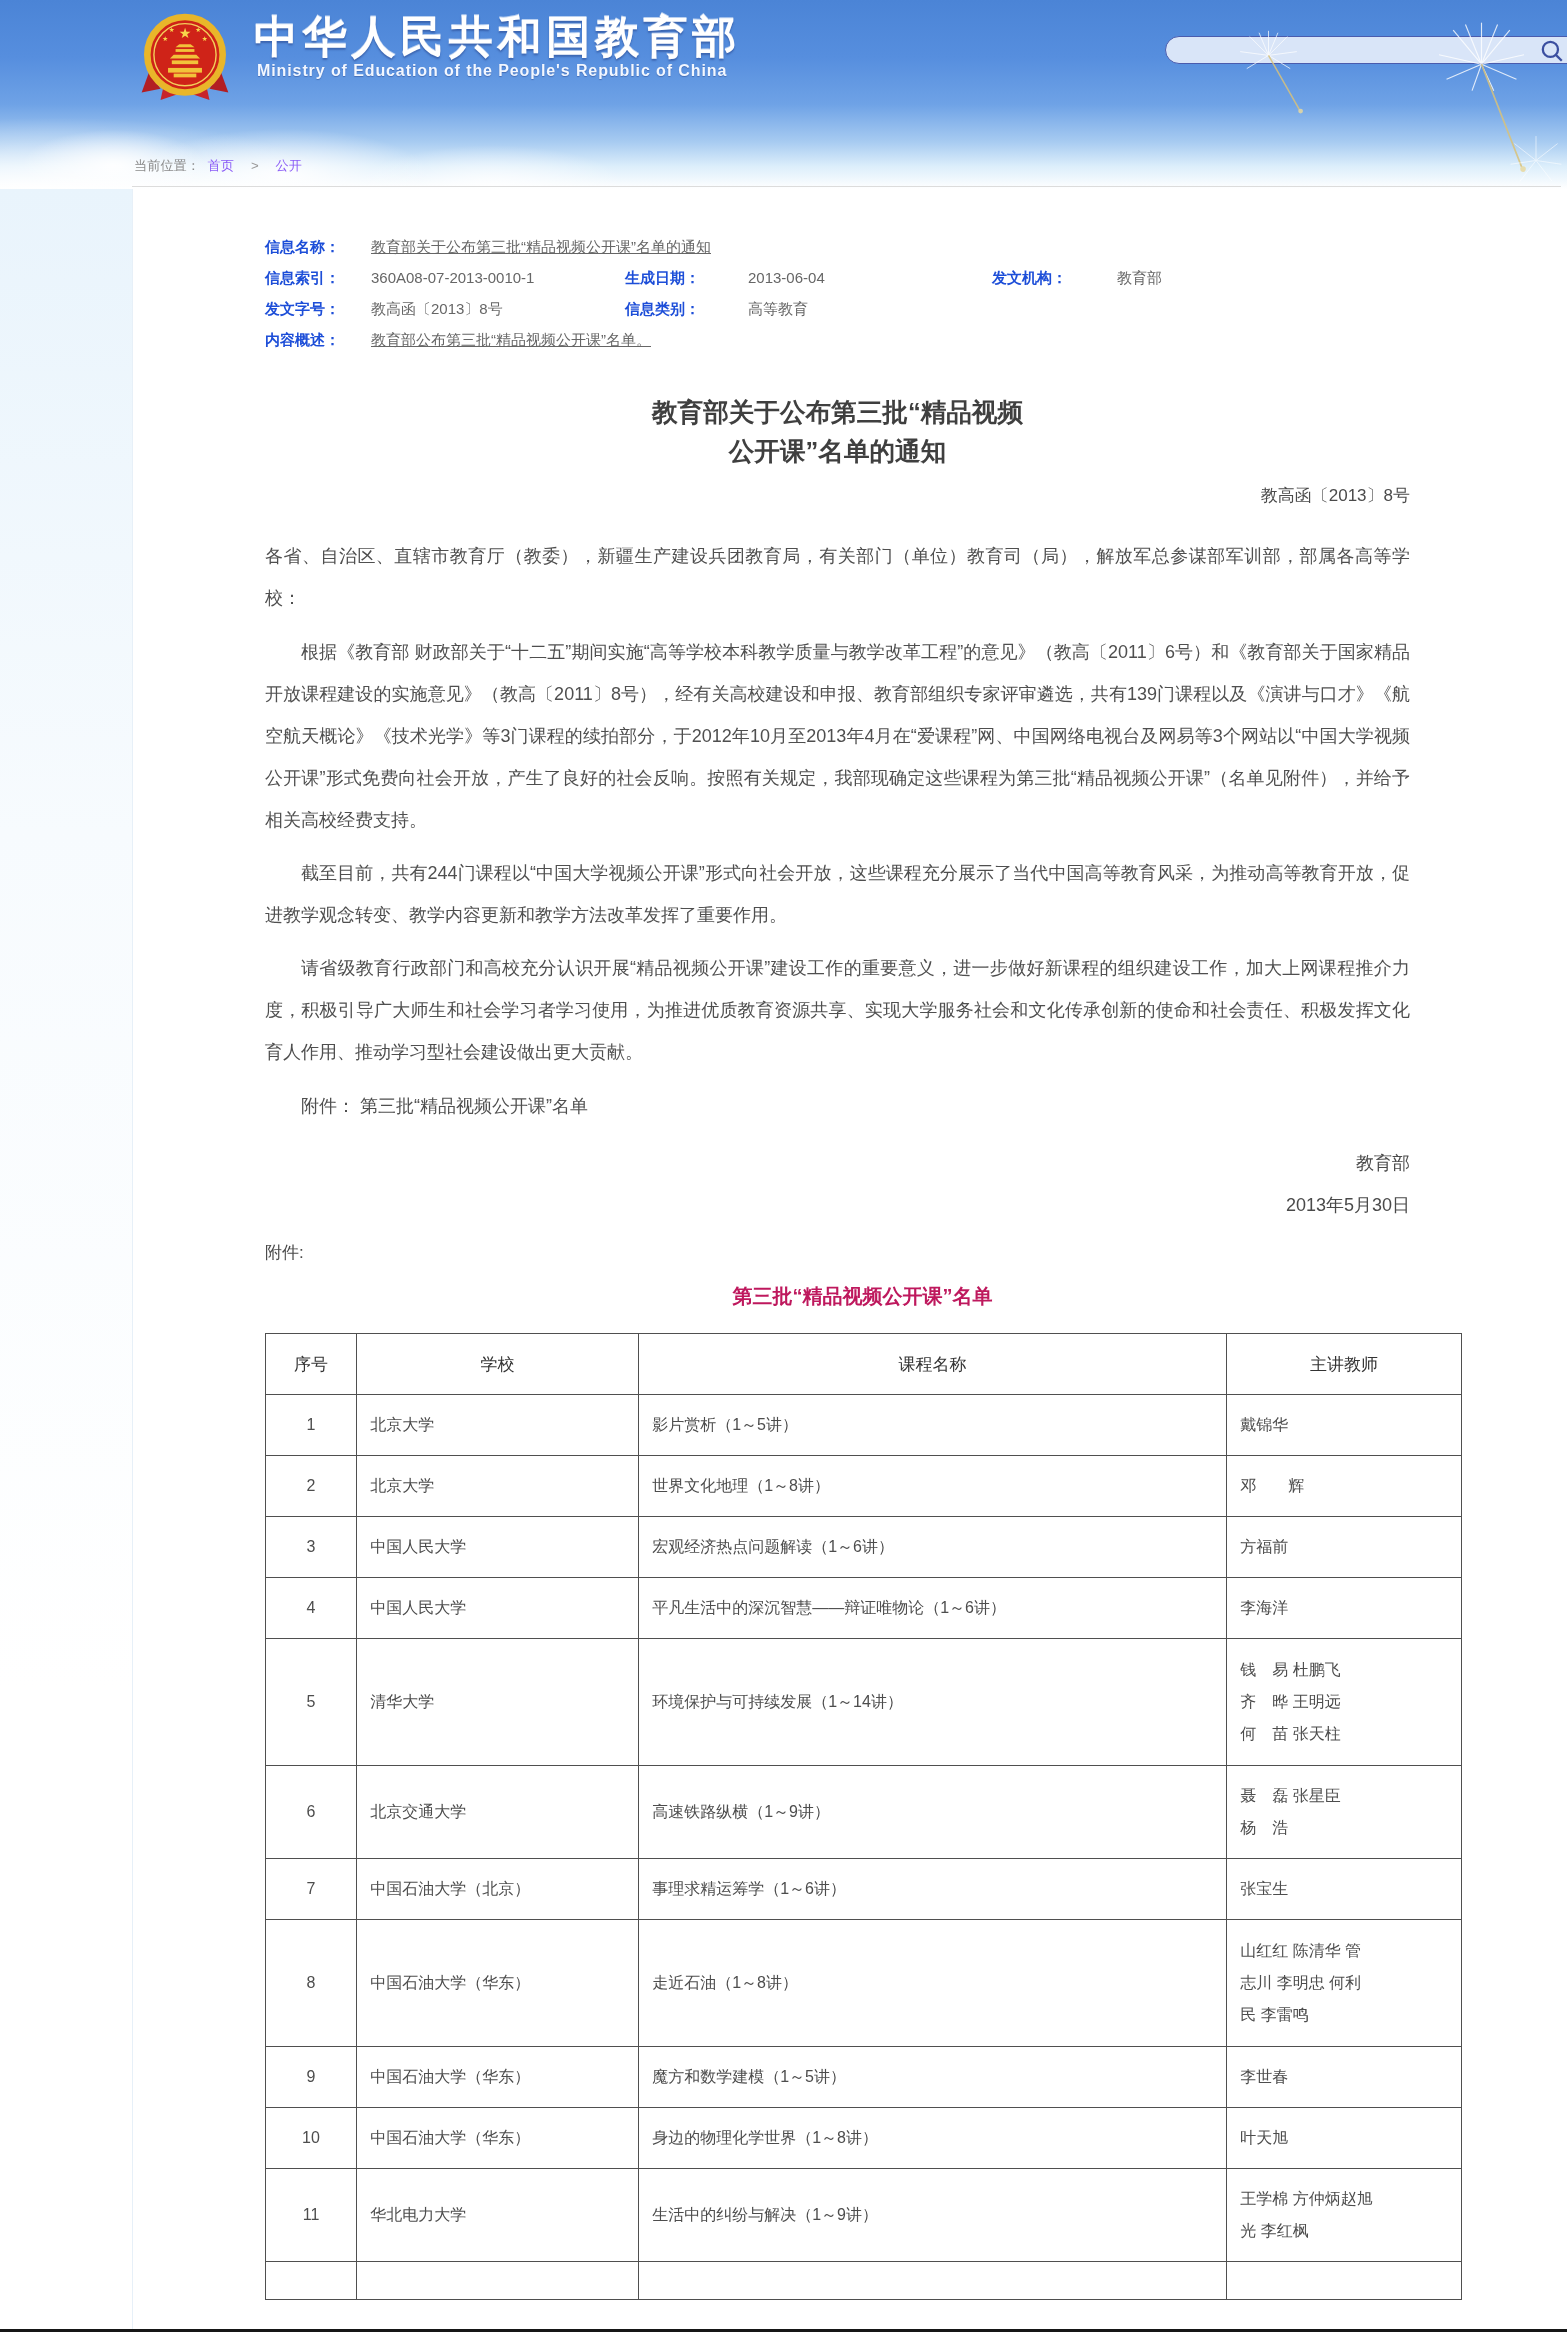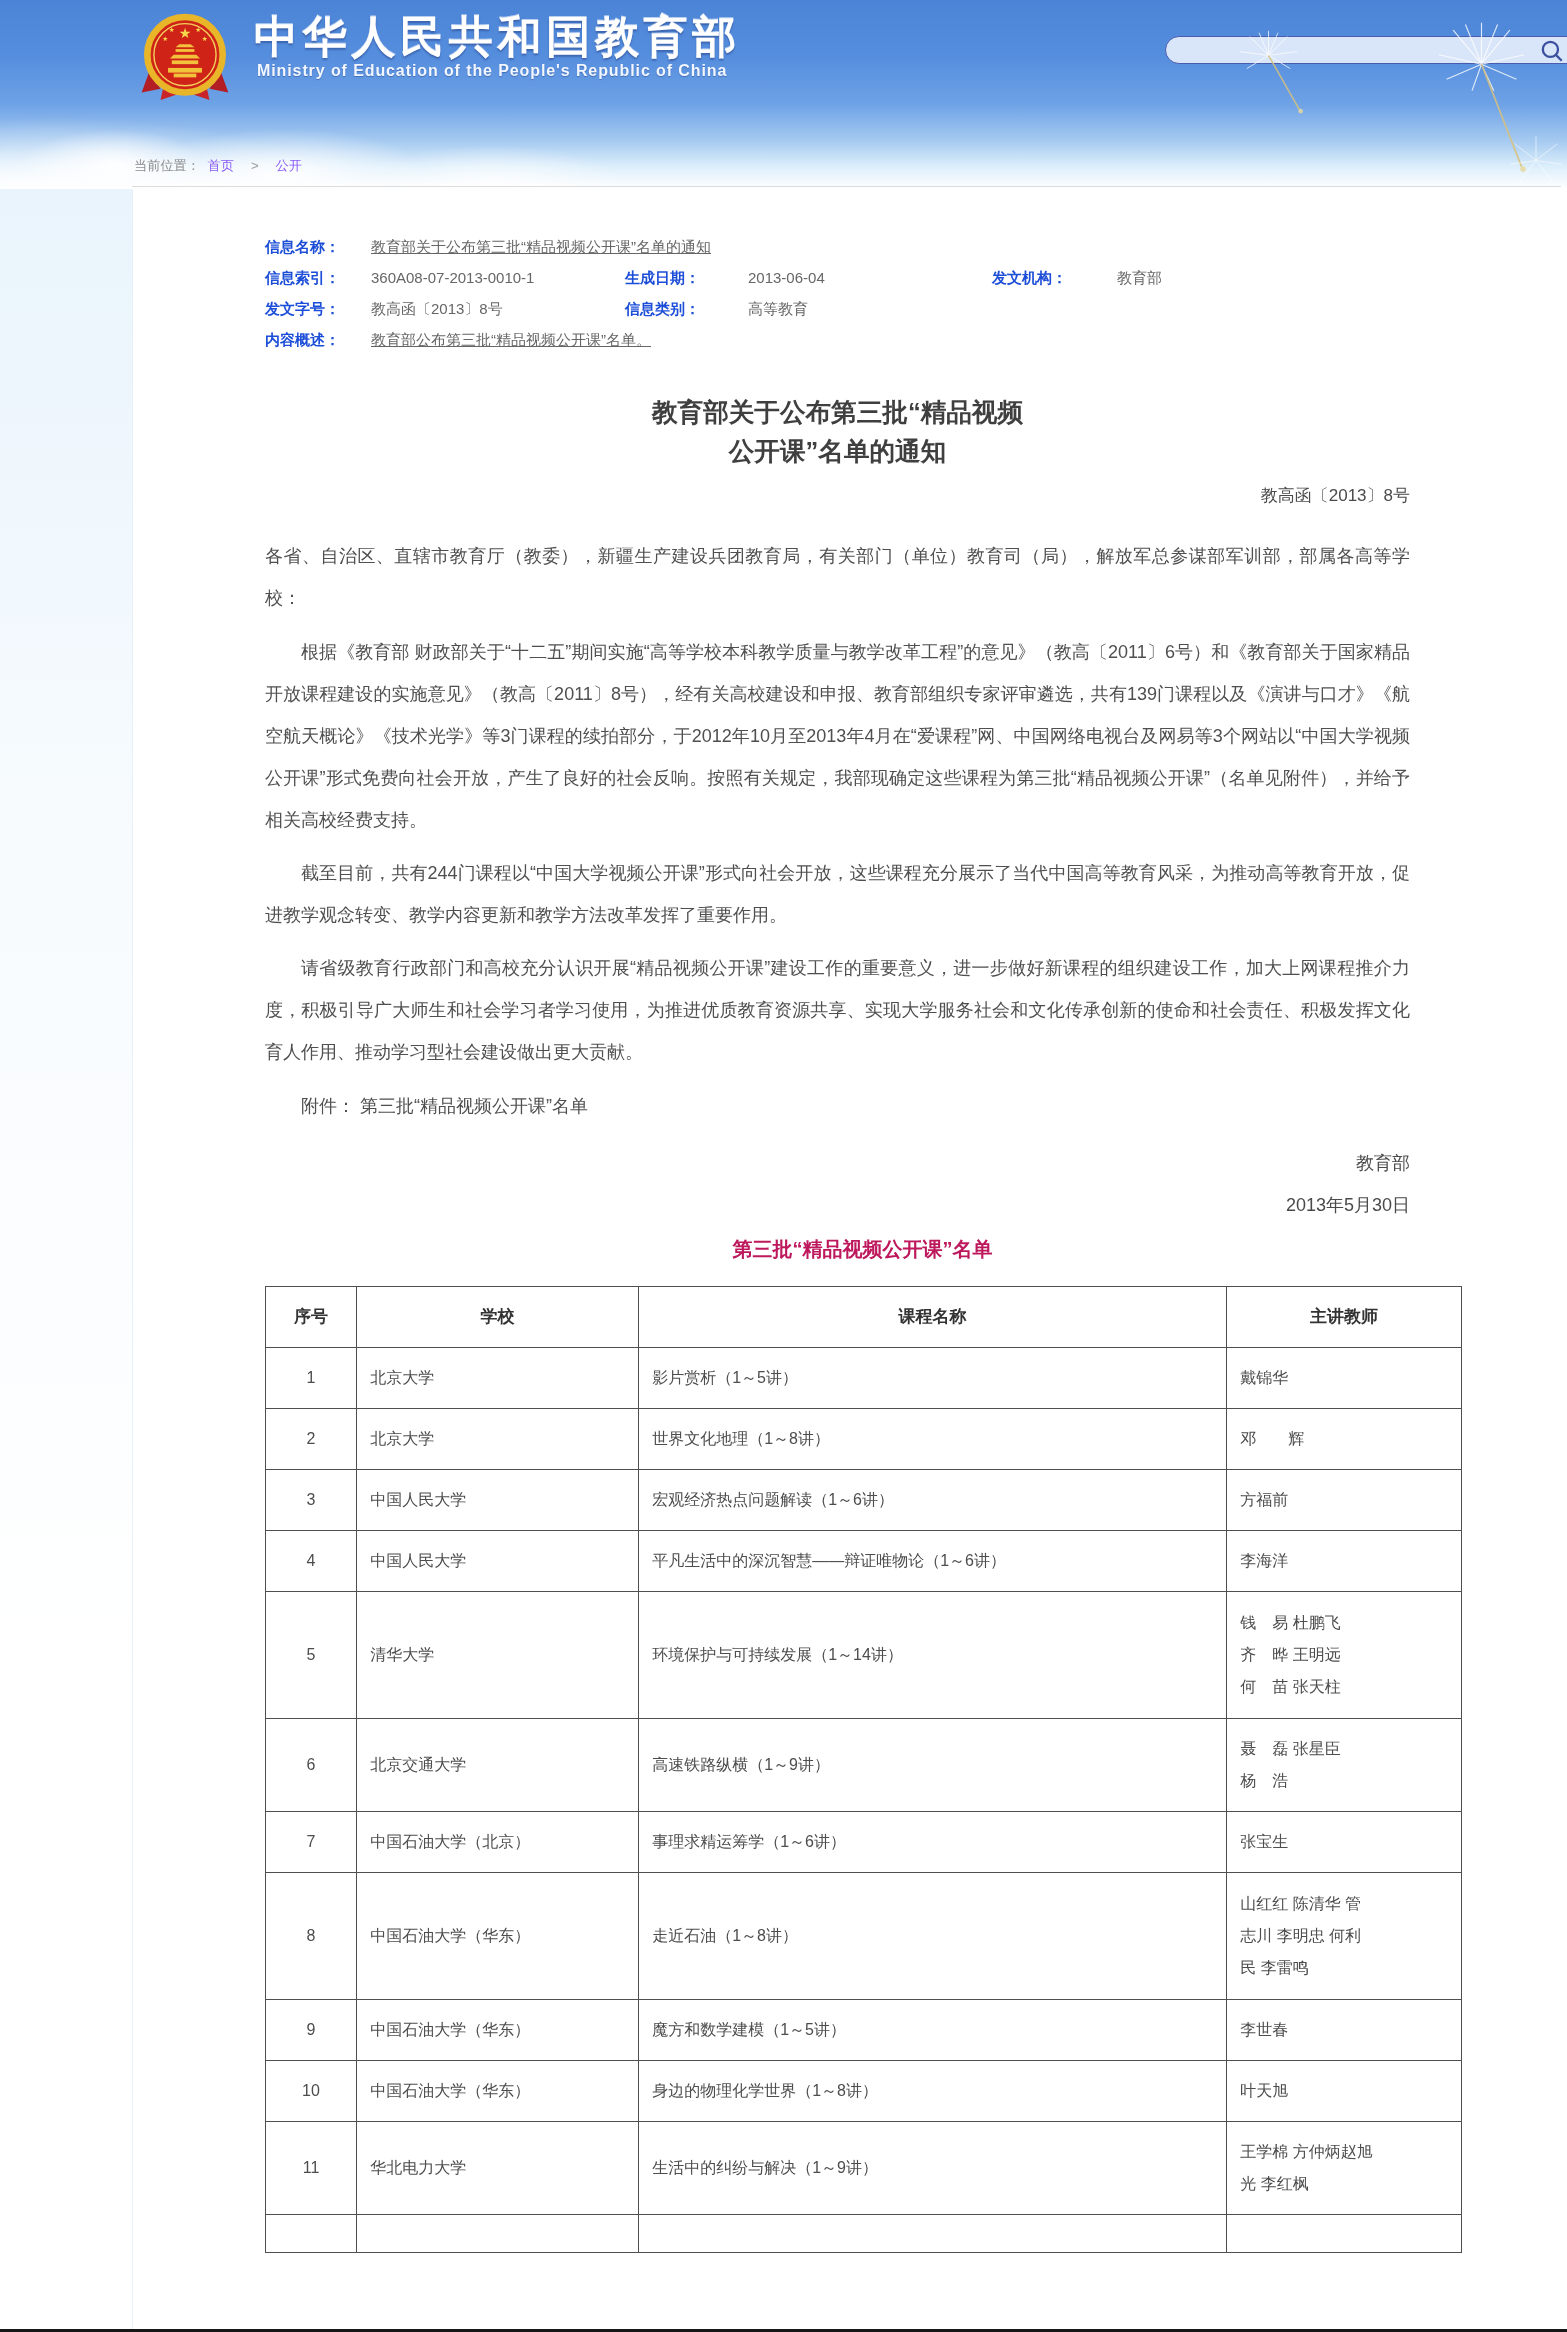--- a/index.html
+++ b/index.html
@@ -58,21 +58,21 @@
   .body-text p.no-indent{text-indent:0;}
   .sig-line{width:1145px;text-align:right;font-size:18px;color:#4a4a4a;line-height:24.6px;}
   .sig-org{margin-top:24.6px;padding-right:13.2px;}
   .sig-date{margin-top:17px;}
   .attach-label{margin-top:23px;font-size:17px;color:#4a4a4a;line-height:24.6px;}
   .table-title{width:1195px;margin-top:17px;text-align:center;font-size:20px;font-weight:bold;color:#be185d;line-height:28px;}
   
   table.course-table{margin-top:23px;border-collapse:collapse;width:1195px;table-layout:fixed;}
   .course-table th,.course-table td{border:0.9px solid #4f4f4f;padding:3.8px 13.2px;box-sizing:border-box;}
   .course-table{border:1.9px solid #3a3a3a;}
-  .course-table th{height:61px;font-size:17px;font-weight:bold;color:#333;text-align:center;}
+  .course-table th{height:61px;font-size:17px;font-weight:normal;color:#333;text-align:center;}
   .course-table td{height:61px;font-size:16px;color:#4d4d4d;text-align:left;vertical-align:middle;white-space:pre-line;line-height:32px;}
   .course-table td:first-child{text-align:center;}
   .col-no{width:91px;}.col-school{width:282px;}.col-course{width:588px;}.col-teacher{width:235px;}
   tr.h2 td{height:93px;}
   tr.h3 td{height:127px;}
   tr.partial td{height:38px;}
   .bottom-edge{position:absolute;left:0;bottom:0;width:1567px;height:3.8px;background:#161616;}
 </style>
 </head>
 <body>
@@ -198,20 +198,21 @@
       <p class="no-indent">各省、自治区、直辖市教育厅（教委），新疆生产建设兵团教育局，有关部门（单位）教育司（局），解放军总参谋部军训部，部属各高等学校：</p>
       <p>根据《教育部 财政部关于“十二五”期间实施“高等学校本科教学质量与教学改革工程”的意见》（教高〔2011〕6号）和《教育部关于国家精品开放课程建设的实施意见》（教高〔2011〕8号），经有关高校建设和申报、教育部组织专家评审遴选，共有139门课程以及《演讲与口才》《航空航天概论》《技术光学》等3门课程的续拍部分，于2012年10月至2013年4月在“爱课程”网、中国网络电视台及网易等3个网站以“中国大学视频公开课”形式免费向社会开放，产生了良好的社会反响。按照有关规定，我部现确定这些课程为第三批“精品视频公开课”（名单见附件），并给予相关高校经费支持。</p>
       <p>截至目前，共有244门课程以“中国大学视频公开课”形式向社会开放，这些课程充分展示了当代中国高等教育风采，为推动高等教育开放，促进教学观念转变、教学内容更新和教学方法改革发挥了重要作用。</p>
       <p>请省级教育行政部门和高校充分认识开展“精品视频公开课”建设工作的重要意义，进一步做好新课程的组织建设工作，加大上网课程推介力度，积极引导广大师生和社会学习者学习使用，为推进优质教育资源共享、实现大学服务社会和文化传承创新的使命和社会责任、积极发挥文化育人作用、推动学习型社会建设做出更大贡献。</p>
       <p>附件：  第三批“精品视频公开课”名单</p>
     </div>
 
     <div class="sig-line sig-org">教育部</div>
     <div class="sig-line sig-date">2013年5月30日</div>
 
+    <div class="attach-label">附件:</div>
 
     <div class="table-title">第三批“精品视频公开课”名单</div>
 
     <table class="course-table">
       <colgroup>
         <col class="col-no">
           <col class="col-school">
           <col class="col-course">
           <col class="col-teacher">
       </colgroup>

